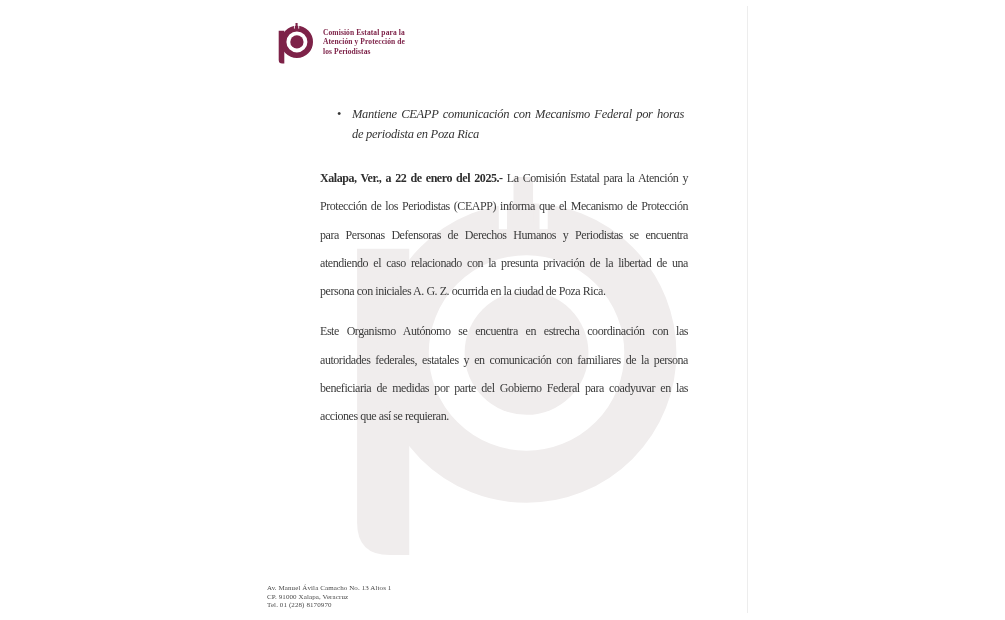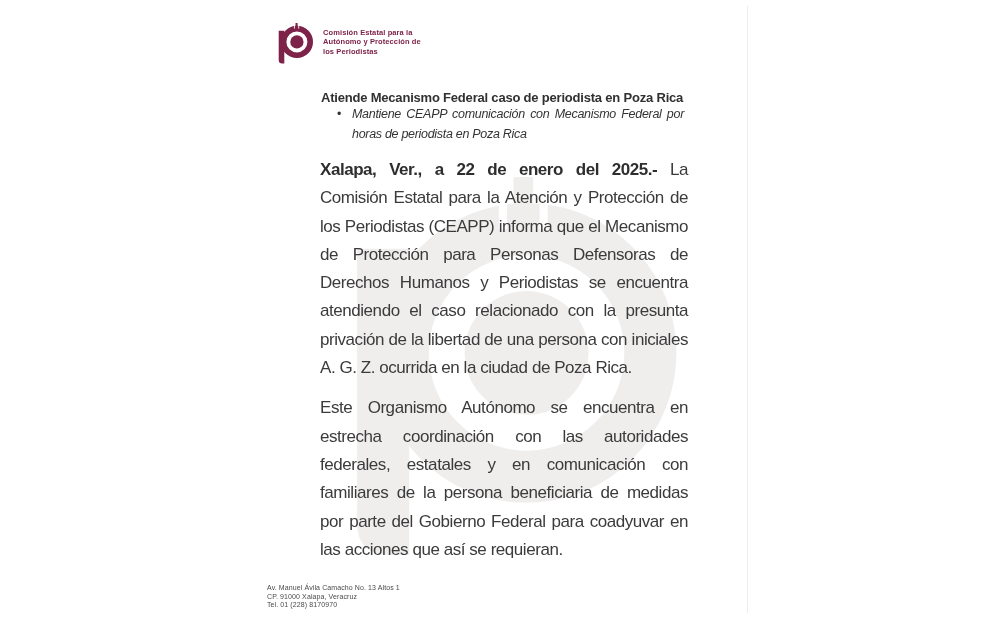--- a/index.html
+++ b/index.html
@@ -2,21 +2,21 @@
 <html style="--background: #ffffff; --brand: #7d2248; --body-text: #3b3b3b; --watermark: #f0eded;"><head>
 <meta charset="utf-8">
 <style>
   html, body { margin: 0; padding: 0; background: #ffffff; }
   .canvas {
     position: relative;
     width: 1005px;
     height: 620px;
     background: var(--background, #ffffff);
     overflow: hidden;
-    font-family: Liberation Sans, sans-serif;
+    font-family: Liberation Serif, serif;
     color: var(--body-text, #3b3b3b);
   }
   
   .page-edge {
     position: absolute;
     left: 747px; top: 6px;
     width: 1px; height: 607px;
     background: #ededed;
   }
   
@@ -60,22 +60,22 @@
   }
   .bullet-marker { width: 15px; flex: 0 0 15px; font-style: normal; }
   .bullet-text { flex: 1; text-align: justify; }
   
   .doc-body {
     position: absolute;
     left: 320px; top: 155px;
     width: 368px;
   }
   .doc-body p {
-    margin: 1px 0 12px 0;
-    font-size: 17px;
+    margin: 9px 0 12px 0;
+    font-size: 12px;
     line-height: 28.3px;
     letter-spacing: -0.45px;
     text-align: justify;
     color: var(--body-text, #3b3b3b);
   }
   .doc-body p b, .doc-body p strong { letter-spacing: -0.45px; color: #2e2e2e; }
   
   .doc-footer {
     position: absolute;
     left: 267px; top: 584px;
@@ -107,26 +107,25 @@
   </svg>
 
   <div class="page-edge"></div>
 
   <div class="brand">
     <svg class="brand-icon" viewBox="0 0 104 120">
       <use href="#ceapp-mark"></use>
     </svg>
     <div class="brand-name">
       <div>Comisión Estatal para la</div>
-      <div>Autónomo y Protección de</div>
+      <div>Atención y Protección de</div>
       <div>los Periodistas</div>
     </div>
   </div>
 
-  <h1 class="doc-title">Atiende Mecanismo Federal caso de periodista en Poza Rica</h1>
 
   <div class="bullet-row">
     <span class="bullet-marker">•</span>
     <span class="bullet-text">Mantiene CEAPP comunicación con Mecanismo Federal por horas de periodista en Poza Rica</span>
   </div>
 
   <div class="doc-body">
     <p><strong>Xalapa, Ver., a 22 de enero del 2025.-</strong><span> La Comisión Estatal para la Atención y Protección de los Periodistas (CEAPP) informa que el Mecanismo de Protección para Personas Defensoras de Derechos Humanos y Periodistas se encuentra atendiendo el caso relacionado con la presunta privación de la libertad de una persona con iniciales A. G. Z. ocurrida en la ciudad de Poza Rica.</span></p>
     <p>Este Organismo Autónomo se encuentra en estrecha coordinación con las autoridades federales, estatales y en comunicación con familiares de la persona beneficiaria de medidas por parte del Gobierno Federal para coadyuvar en las acciones que así se requieran.</p>
   </div>

